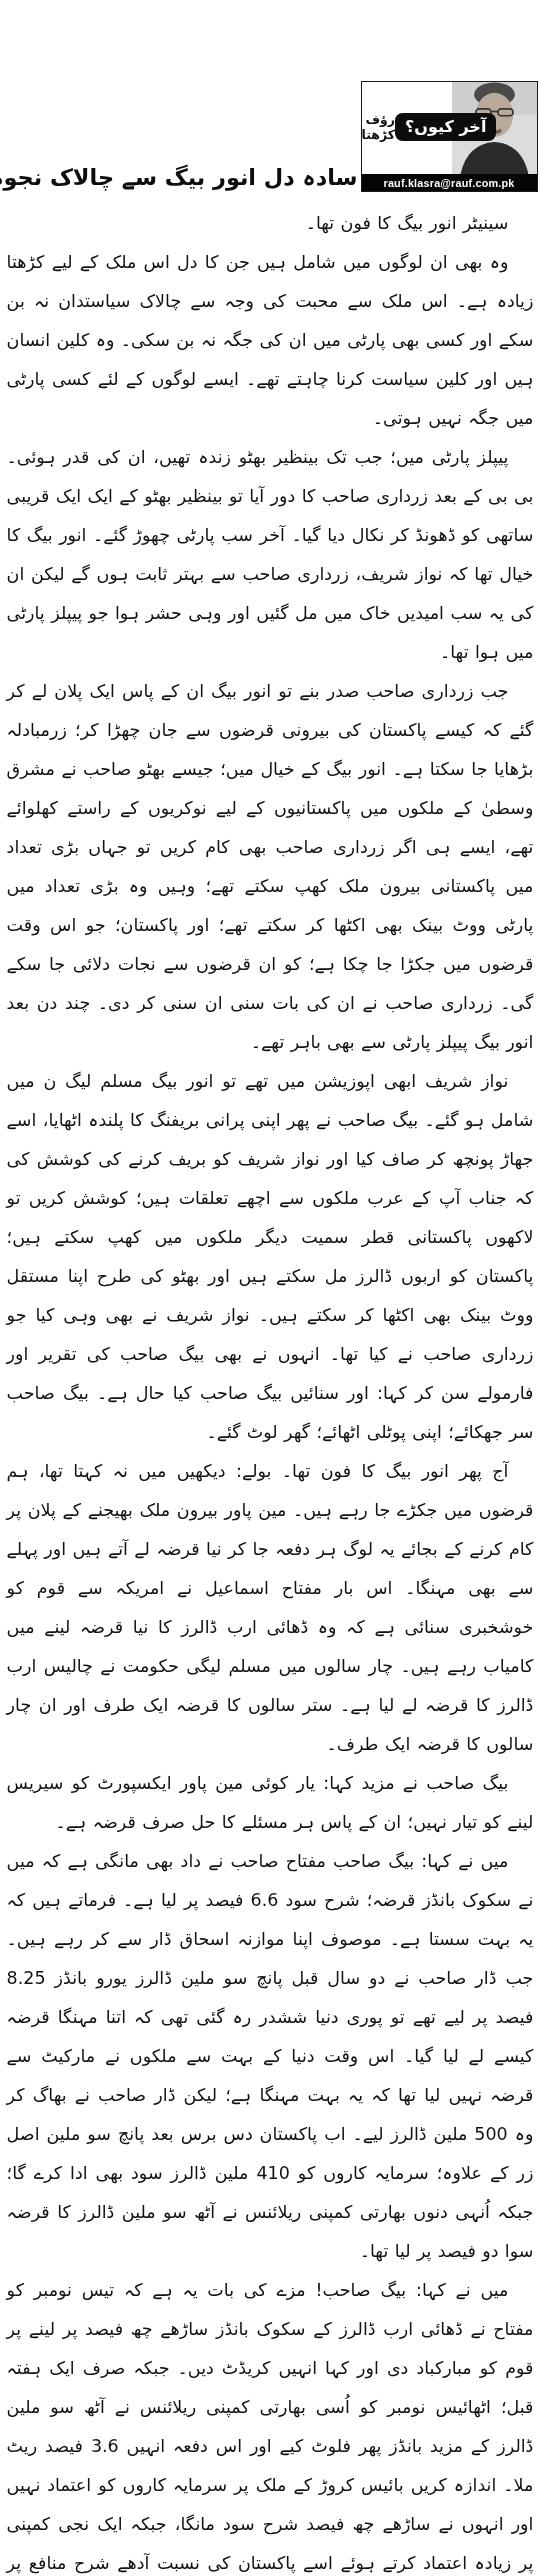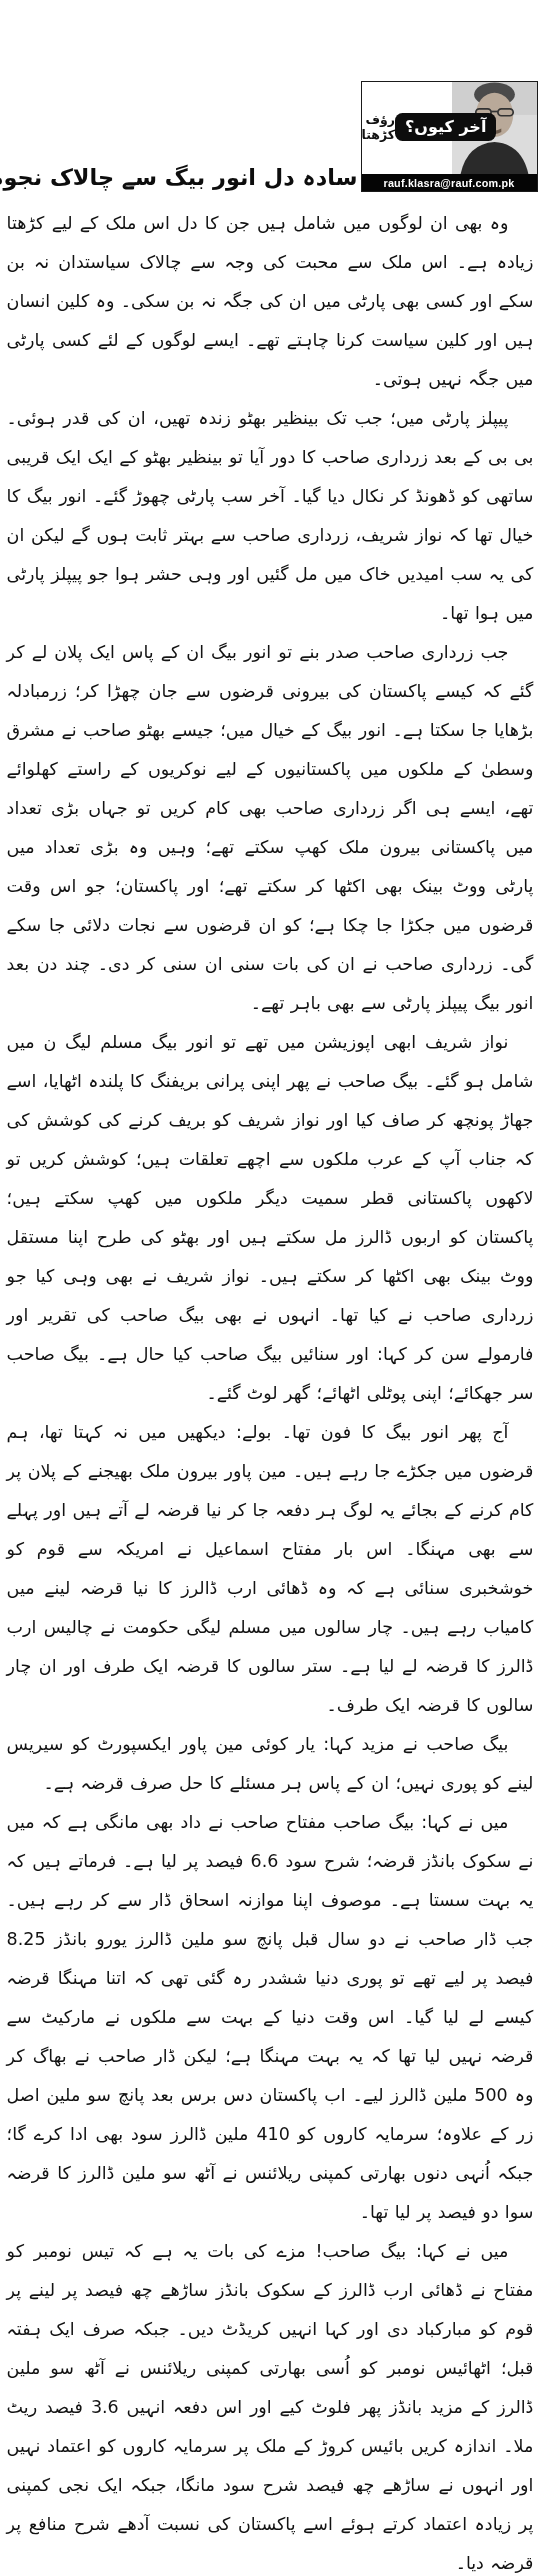--- a/index.html
+++ b/index.html
@@ -72,24 +72,25 @@
       <div class="logo-badge">آخر کیوں؟</div>
       <div class="logo-rule"></div>
       <div class="author-name">رؤف کڑھتا</div>
     </div>
     <div class="email-bar">rauf.klasra@rauf.com.pk</div>
   </div>
 
   <h1 class="headline">سادہ دل انور بیگ سے چالاک نجومی تک!</h1>
 
   <div class="article">
+      <p>سینیٹر انور بیگ کا فون تھا۔</p>
       <p>وہ بھی ان لوگوں میں شامل ہیں جن کا دل اس ملک کے لیے کڑھتا زیادہ ہے۔ اس ملک سے محبت کی وجہ سے چالاک سیاستدان نہ بن سکے اور کسی بھی پارٹی میں ان کی جگہ نہ بن سکی۔ وہ کلین انسان ہیں اور کلین سیاست کرنا چاہتے تھے۔ ایسے لوگوں کے لئے کسی پارٹی میں جگہ نہیں ہوتی۔</p>
       <p>پیپلز پارٹی میں؛ جب تک بینظیر بھٹو زندہ تھیں، ان کی قدر ہوئی۔ بی بی کے بعد زرداری صاحب کا دور آیا تو بینظیر بھٹو کے ایک ایک قریبی ساتھی کو ڈھونڈ کر نکال دیا گیا۔ آخر سب پارٹی چھوڑ گئے۔ انور بیگ کا خیال تھا کہ نواز شریف، زرداری صاحب سے بہتر ثابت ہوں گے لیکن ان کی یہ سب امیدیں خاک میں مل گئیں اور وہی حشر ہوا جو پیپلز پارٹی میں ہوا تھا۔</p>
       <p>جب زرداری صاحب صدر بنے تو انور بیگ ان کے پاس ایک پلان لے کر گئے کہ کیسے پاکستان کی بیرونی قرضوں سے جان چھڑا کر؛ زرمبادلہ بڑھایا جا سکتا ہے۔ انور بیگ کے خیال میں؛ جیسے بھٹو صاحب نے مشرق وسطیٰ کے ملکوں میں پاکستانیوں کے لیے نوکریوں کے راستے کھلوائے تھے، ایسے ہی اگر زرداری صاحب بھی کام کریں تو جہاں بڑی تعداد میں پاکستانی بیرون ملک کھپ سکتے تھے؛ وہیں وہ بڑی تعداد میں پارٹی ووٹ بینک بھی اکٹھا کر سکتے تھے؛ اور پاکستان؛ جو اس وقت قرضوں میں جکڑا جا چکا ہے؛ کو ان قرضوں سے نجات دلائی جا سکے گی۔ زرداری صاحب نے ان کی بات سنی ان سنی کر دی۔ چند دن بعد انور بیگ پیپلز پارٹی سے بھی باہر تھے۔</p>
       <p>نواز شریف ابھی اپوزیشن میں تھے تو انور بیگ مسلم لیگ ن میں شامل ہو گئے۔ بیگ صاحب نے پھر اپنی پرانی بریفنگ کا پلندہ اٹھایا، اسے جھاڑ پونچھ کر صاف کیا اور نواز شریف کو بریف کرنے کی کوشش کی کہ جناب آپ کے عرب ملکوں سے اچھے تعلقات ہیں؛ کوشش کریں تو لاکھوں پاکستانی قطر سمیت دیگر ملکوں میں کھپ سکتے ہیں؛ پاکستان کو اربوں ڈالرز مل سکتے ہیں اور بھٹو کی طرح اپنا مستقل ووٹ بینک بھی اکٹھا کر سکتے ہیں۔ نواز شریف نے بھی وہی کیا جو زرداری صاحب نے کیا تھا۔ انہوں نے بھی بیگ صاحب کی تقریر اور فارمولے سن کر کہا: اور سنائیں بیگ صاحب کیا حال ہے۔ بیگ صاحب سر جھکائے؛ اپنی پوٹلی اٹھائے؛ گھر لوٹ گئے۔</p>
       <p>آج پھر انور بیگ کا فون تھا۔ بولے: دیکھیں میں نہ کہتا تھا، ہم قرضوں میں جکڑے جا رہے ہیں۔ مین پاور بیرون ملک بھیجنے کے پلان پر کام کرنے کے بجائے یہ لوگ ہر دفعہ جا کر نیا قرضہ لے آتے ہیں اور پہلے سے بھی مہنگا۔ اس بار مفتاح اسماعیل نے امریکہ سے قوم کو خوشخبری سنائی ہے کہ وہ ڈھائی ارب ڈالرز کا نیا قرضہ لینے میں کامیاب رہے ہیں۔ چار سالوں میں مسلم لیگی حکومت نے چالیس ارب ڈالرز کا قرضہ لے لیا ہے۔ ستر سالوں کا قرضہ ایک طرف اور ان چار سالوں کا قرضہ ایک طرف۔</p>
-      <p>بیگ صاحب نے مزید کہا: یار کوئی مین پاور ایکسپورٹ کو سیریس لینے کو پوری نہیں؛ ان کے پاس ہر مسئلے کا حل صرف قرضہ ہے۔</p>
+      <p>بیگ صاحب نے مزید کہا: یار کوئی مین پاور ایکسپورٹ کو سیریس لینے کو تیار نہیں؛ ان کے پاس ہر مسئلے کا حل صرف قرضہ ہے۔</p>
       <p>میں نے کہا: بیگ صاحب مفتاح صاحب نے داد بھی مانگی ہے کہ میں نے سکوک بانڈز قرضہ؛ شرح سود 6.6 فیصد پر لیا ہے۔ فرماتے ہیں کہ یہ بہت سستا ہے۔ موصوف اپنا موازنہ اسحاق ڈار سے کر رہے ہیں۔ جب ڈار صاحب نے دو سال قبل پانچ سو ملین ڈالرز یورو بانڈز 8.25 فیصد پر لیے تھے تو پوری دنیا ششدر رہ گئی تھی کہ اتنا مہنگا قرضہ کیسے لے لیا گیا۔ اس وقت دنیا کے بہت سے ملکوں نے مارکیٹ سے قرضہ نہیں لیا تھا کہ یہ بہت مہنگا ہے؛ لیکن ڈار صاحب نے بھاگ کر وہ 500 ملین ڈالرز لیے۔ اب پاکستان دس برس بعد پانچ سو ملین اصل زر کے علاوہ؛ سرمایہ کاروں کو 410 ملین ڈالرز سود بھی ادا کرے گا؛ جبکہ اُنہی دنوں بھارتی کمپنی ریلائنس نے آٹھ سو ملین ڈالرز کا قرضہ سوا دو فیصد پر لیا تھا۔</p>
       <p>میں نے کہا: بیگ صاحب! مزے کی بات یہ ہے کہ تیس نومبر کو مفتاح نے ڈھائی ارب ڈالرز کے سکوک بانڈز ساڑھے چھ فیصد پر لینے پر قوم کو مبارکباد دی اور کہا انہیں کریڈٹ دیں۔ جبکہ صرف ایک ہفتہ قبل؛ اٹھائیس نومبر کو اُسی بھارتی کمپنی ریلائنس نے آٹھ سو ملین ڈالرز کے مزید بانڈز پھر فلوٹ کیے اور اس دفعہ انہیں 3.6 فیصد ریٹ ملا۔ اندازہ کریں بائیس کروڑ کے ملک پر سرمایہ کاروں کو اعتماد نہیں اور انہوں نے ساڑھے چھ فیصد شرح سود مانگا، جبکہ ایک نجی کمپنی پر زیادہ اعتماد کرتے ہوئے اسے پاکستان کی نسبت آدھے شرح منافع پر قرضہ دیا۔</p>
     </div>
 
 </div>
 
 
 </body></html>

